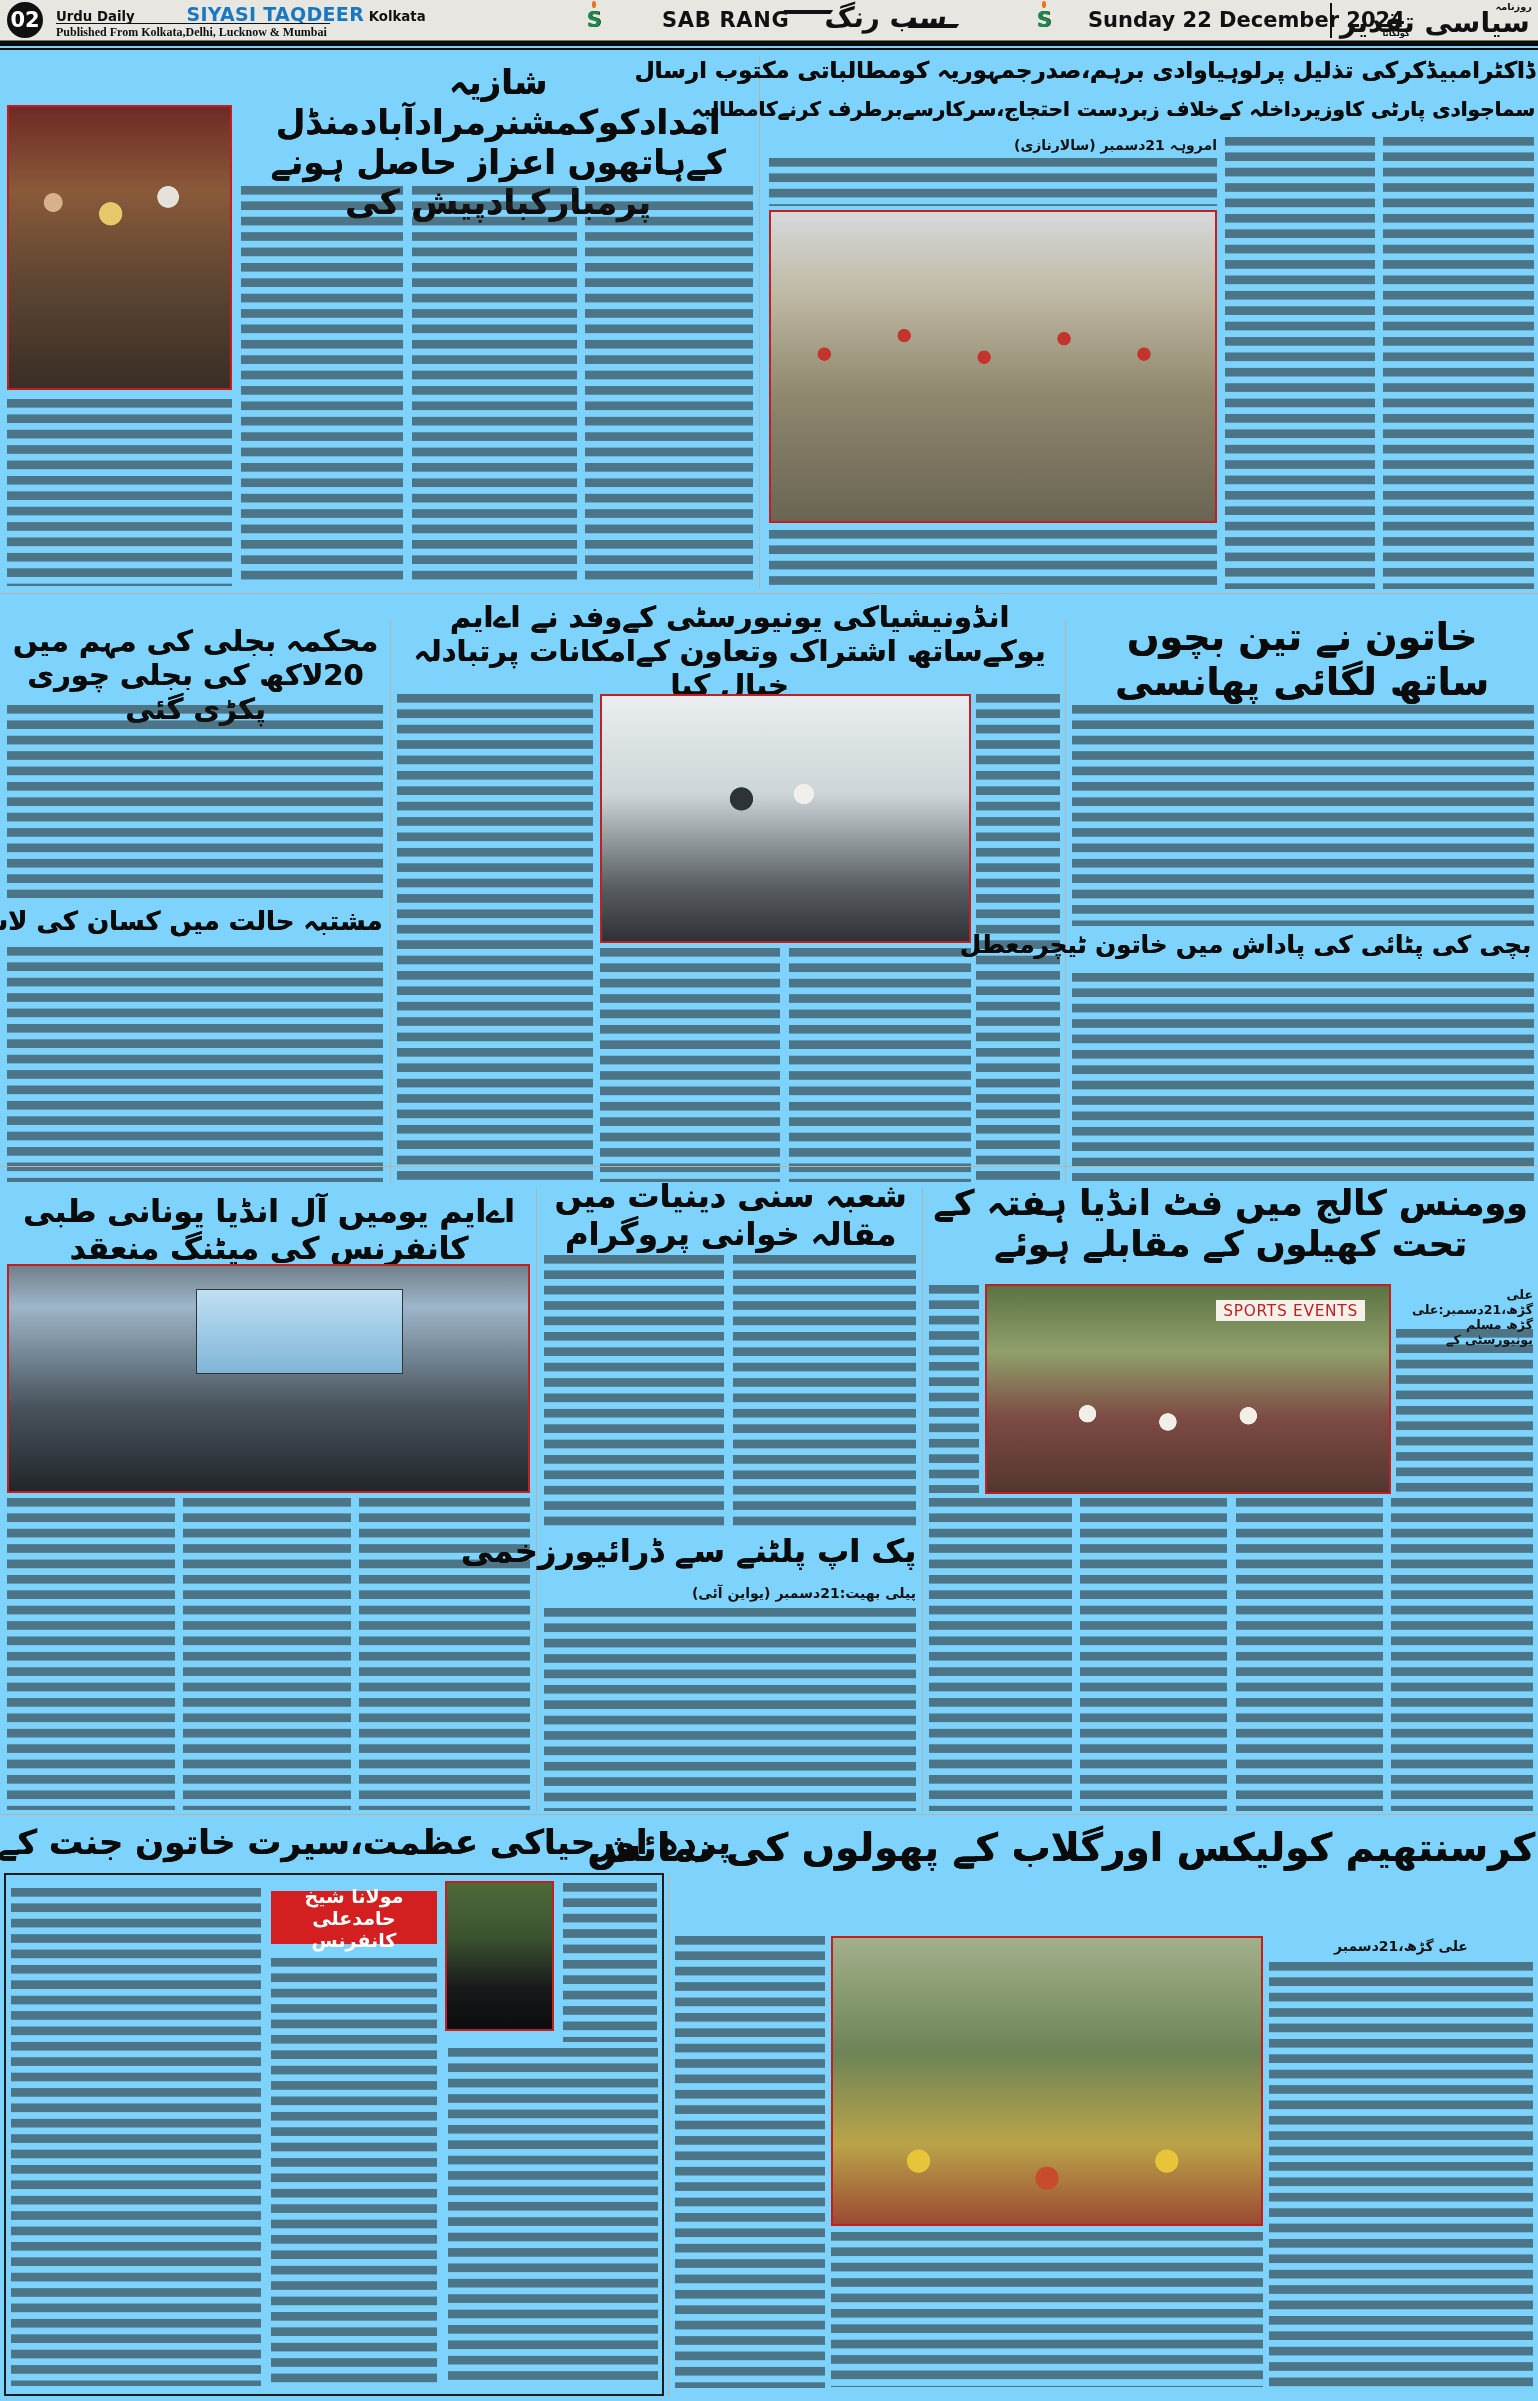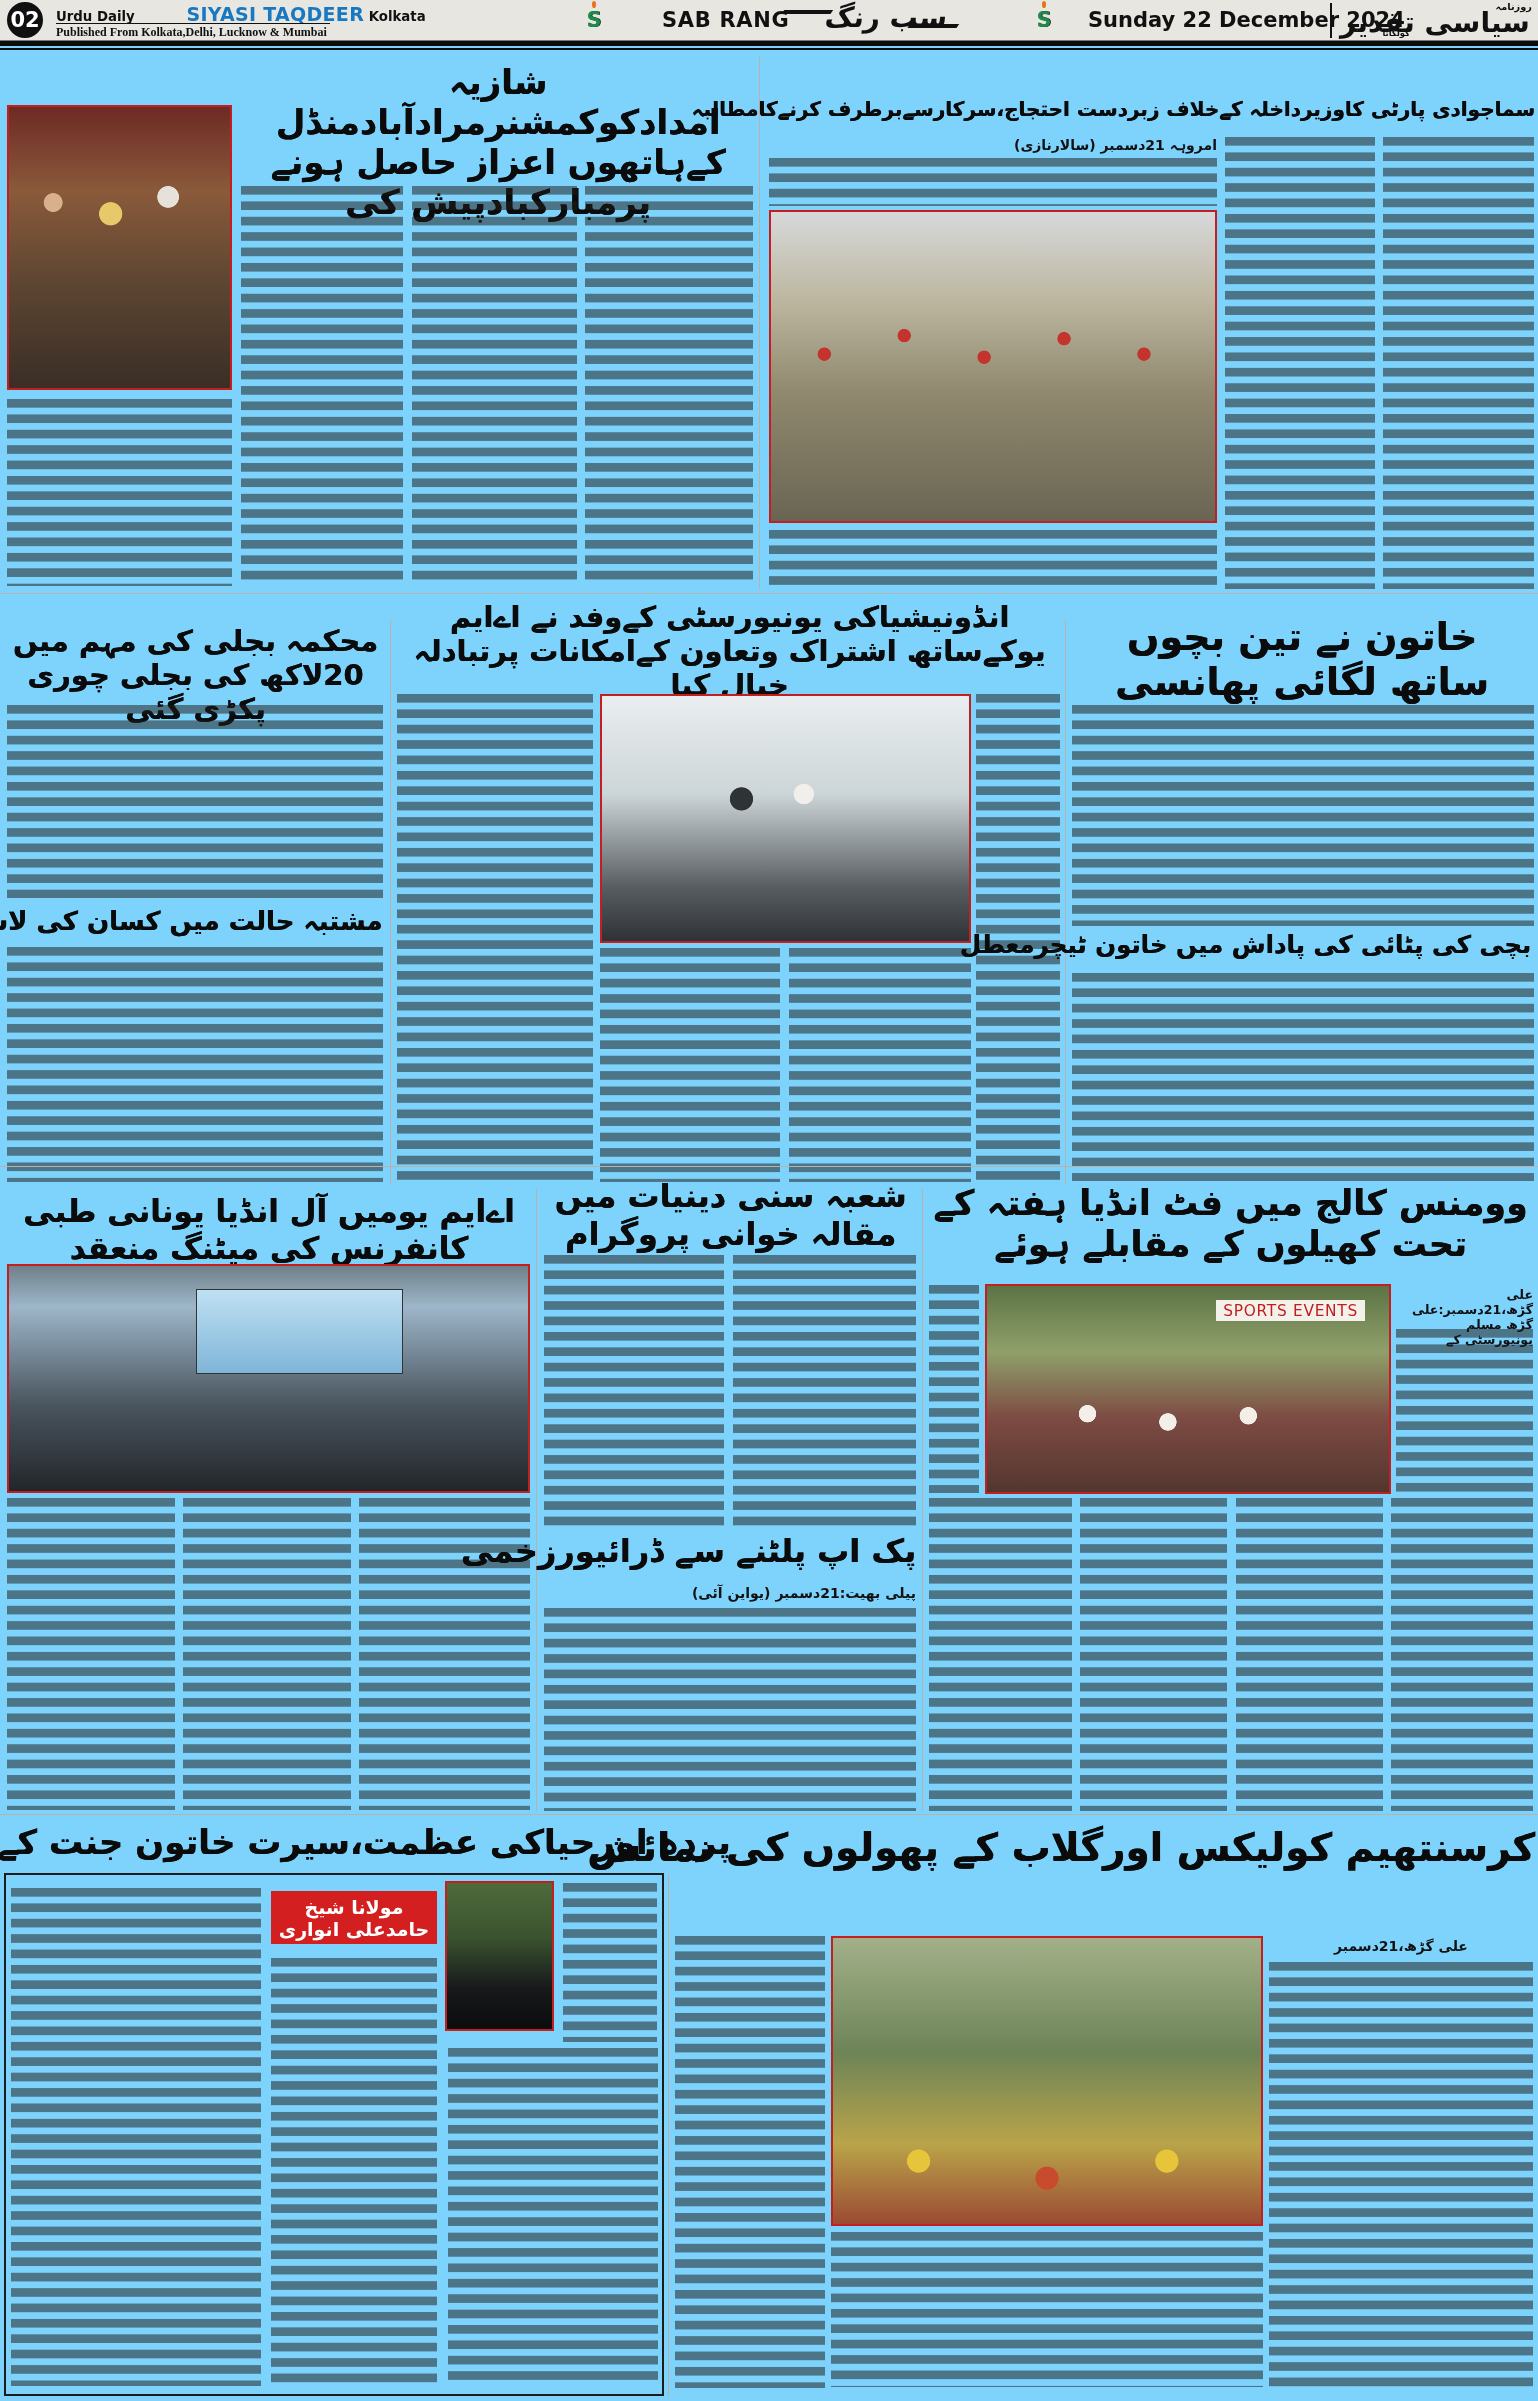--- a/index.html
+++ b/index.html
@@ -117,20 +117,21 @@
 
   <div class="abs vrule" style="left:759px;top:56px;height:533px;"></div>
 
   <div class="abs hl" style="left:241px;top:62px;width:514px;height:117px;font-size:34px;">شازیہ امدادکوکمشنرمرادآبادمنڈل کےہاتھوں اعزاز حاصل ہونے پرمبارکبادپیش کی</div>
   <div class="abs photo ph-award" style="left:7px;top:105px;width:225px;height:285px;"></div>
   <div class="abs btxt" style="left:7px;top:399px;width:225px;height:187px;"></div>
   <div class="abs btxt" style="left:241px;top:186px;width:162px;height:400px;"></div>
   <div class="abs btxt" style="left:412px;top:186px;width:165px;height:400px;"></div>
   <div class="abs btxt" style="left:585px;top:186px;width:168px;height:400px;"></div>
 
+  <div class="abs hl nw" style="left:766px;top:57px;width:769px;font-size:23px;">ڈاکٹرامبیڈکرکی تذلیل پرلوہیاوادی برہم،صدرجمہوریہ کومطالباتی مکتوب ارسال</div>
   <div class="abs hl nw" style="left:766px;top:98px;width:769px;font-size:20px;">سماجوادی پارٹی کاوزیرداخلہ کےخلاف زبردست احتجاج،سرکارسےبرطرف کرنےکامطالبہ</div>
   <div class="abs dl" style="left:993px;top:137px;width:224px;">امروہہ 21دسمبر (سالارنازی)</div>
   <div class="abs btxt" style="left:769px;top:158px;width:448px;height:48px;"></div>
   <div class="abs photo ph-protest" style="left:769px;top:210px;width:448px;height:313px;"></div>
   <div class="abs btxt" style="left:1225px;top:137px;width:150px;height:452px;"></div>
   <div class="abs btxt" style="left:1383px;top:137px;width:151px;height:452px;"></div>
   <div class="abs btxt" style="left:769px;top:530px;width:448px;height:59px;"></div>
 
   <div class="abs hrule" style="left:0;top:593px;width:1538px;"></div>
 
@@ -193,20 +194,20 @@
   <div class="abs hl nw" style="left:741px;top:1825px;width:794px;font-size:39px;">کرسنتھیم کولیکس اورگلاب کے پھولوں کی نمائش</div>
   <div class="abs photo ph-flowers" style="left:831px;top:1936px;width:432px;height:290px;"></div>
   <div class="abs dl" style="left:1269px;top:1938px;width:264px;text-align:center;">علی گڑھ،21دسمبر</div>
   <div class="abs btxt" style="left:1269px;top:1962px;width:264px;height:425px;"></div>
   <div class="abs btxt" style="left:675px;top:1936px;width:150px;height:452px;"></div>
   <div class="abs btxt" style="left:831px;top:2232px;width:432px;height:155px;"></div>
 
   <div class="abs hl nw" style="left:3.5px;top:1822px;width:727px;font-size:34px;">پردہ اورحیاکی عظمت،سیرت خاتون جنت کے آئینہ میں</div>
   <div class="abs storybox" style="left:4.2px;top:1873px;width:660px;height:523px;"></div>
   <div class="abs photo ph-portrait" style="left:445px;top:1881px;width:109px;height:150px;"></div>
-  <div class="abs namebox" style="left:271px;top:1891px;width:166px;height:53px;">مولانا شیخ حامدعلی انواری</div>
+  <div class="abs namebox" style="left:271px;top:1891px;width:166px;height:53px;">مولانا شیخ حامدعلی کانفرنس</div>
   <div class="abs btxt" style="left:563px;top:1883px;width:94px;height:159px;"></div>
   <div class="abs btxt" style="left:11.2px;top:1888px;width:250px;height:498px;"></div>
   <div class="abs btxt" style="left:271px;top:1958px;width:166px;height:428px;"></div>
   <div class="abs btxt" style="left:448px;top:2048px;width:210px;height:338px;"></div>
 
 </div>
 
 
 </body></html>

